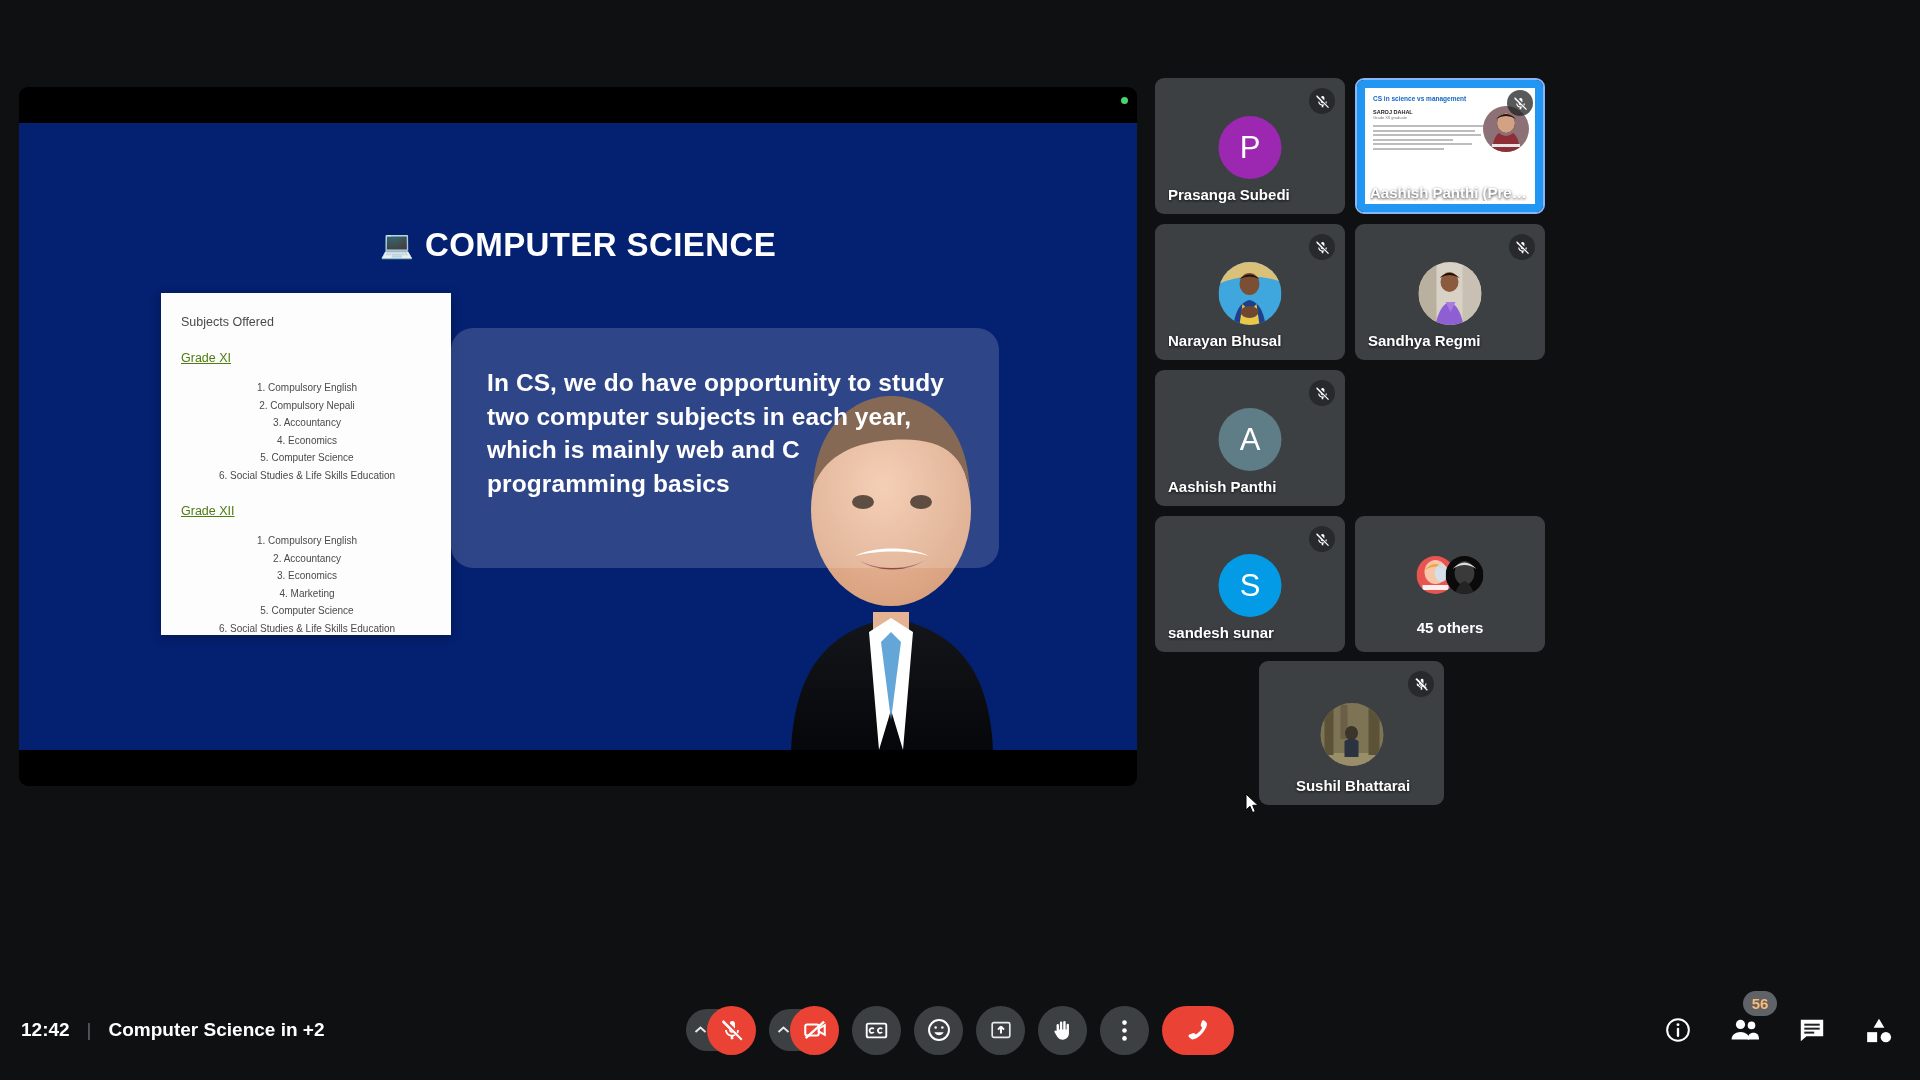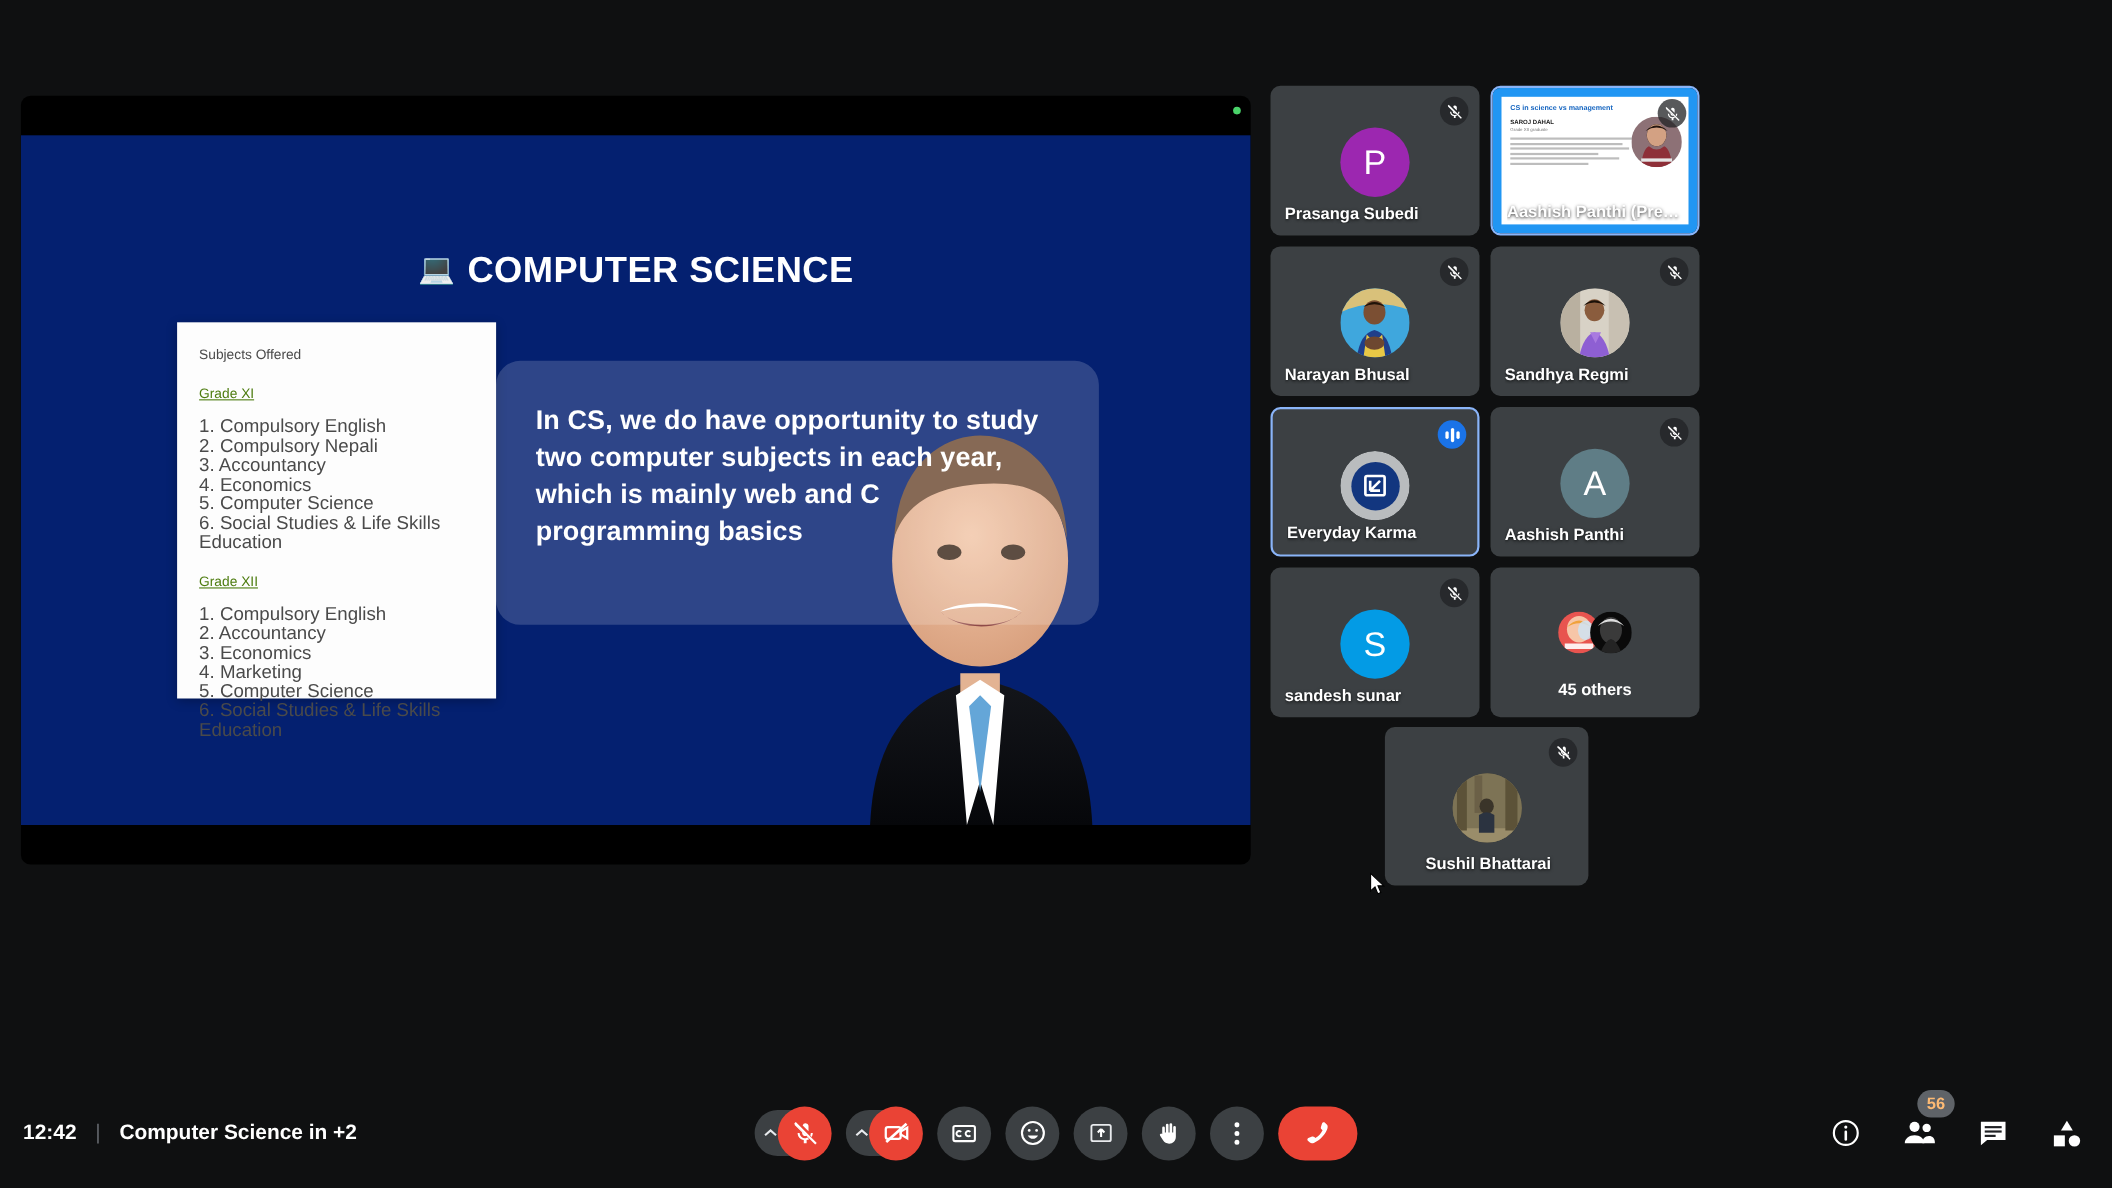--- a/index.html
+++ b/index.html
@@ -57,21 +57,21 @@
 
   #subjects-card {
     position: absolute; left: 108px; top: 170px; width: 290px; height: 342px;
     background: #fdfdfd; padding: 22px 18px 10px 20px;
     box-shadow: 0 2px 10px rgba(0,0,0,.3);
     margin-left: 34px;
   }
   #subjects-card .sc-head { font-size: 12.5px; color: #4a4a4a; margin-bottom: 22px; }
   #subjects-card .sc-grade { font-size: 12.5px; color: #4d7c0f; margin: 0 0 14px 0; text-decoration: underline; }
   #subjects-card ol { list-style: none; margin: 0 0 20px 0; }
-  #subjects-card ol li { font-size: 17px; color: #4a4a4a; line-height: 17.5px; }
+  #subjects-card ol li { font-size: 10px; color: #4a4a4a; line-height: 17.5px; text-align: center; }
 
   #callout {
     position: absolute; left: 432px; top: 205px; width: 548px; height: 240px;
     background: rgba(255,255,255,.17); border-radius: 22px;
     padding: 38px 40px 0 36px;
   }
   #callout p {
     color: #ffffff; font-size: 24.5px; font-weight: bold;
     line-height: 33.5px; letter-spacing: .1px;
   }
@@ -347,38 +347,20 @@
     <path d="M12.6 16.7a4.8 4.8 0 0 1-5.7-4.7H5.1c0 3.2 2.4 5.9 5.6 6.4v2.9h2.6v-2.9c.8-.1 1.6-.4 2.3-.8l-1.4-1.4c-.5.3-1 .4-1.6.5z"></path>
     <path d="M18.9 12h-1.8c0 .8-.2 1.6-.5 2.3l1.3 1.3c.6-1 1-2.3 1-3.6z"></path>
     <path d="M3.5 3.1 2.2 4.4l7 7v.6a2.8 2.8 0 0 0 4.2 2.4l1.3 1.3-9-9z"></path>
     <rect x="2" y="2.4" width="1.9" height="27" transform="rotate(-45 3 3)"></rect>
   </svg>
           </div>
           <div class="tile-name">Sandhya Regmi</div>
         </div>
       </div>
       <div class="grid-row">
-        <div class="tile speaking">
-          <div class="tile-av" style="background:transparent;">
-            <span style="width:63px;height:63px;border-radius:50%;background:#b9bcbe;display:flex;align-items:center;justify-content:center;">
-    <span style="width:44px;height:44px;border-radius:50%;background:#12367f;display:flex;align-items:center;justify-content:center;">
-      <svg width="25" height="25" viewBox="0 0 24 24" fill="none" stroke="#fff" stroke-width="2.3">
-        <rect x="3.6" y="3.6" width="16.8" height="16.8" rx="1.6"></rect>
-        <path d="M7.8 16.4 L16.4 7.8 M7.8 16.4 H16.4 M7.8 16.4 V7.8"></path>
-      </svg>
-    </span>
-            </span>
-          </div>
-          <div class="speak-badge">
-            <i></i>
-            <i></i>
-            <i></i>
-          </div>
-          <div class="tile-name">Everyday Karma</div>
-        </div>
         <div class="tile">
           <div class="tile-av" style="background:#5f7d86">A</div>
           <div class="mic-badge">
             <svg width="15" height="15" viewBox="0 0 24 24" fill="#fff">
     <path d="M15 5.4v5.1L9.7 5.2A2.7 2.7 0 0 1 15 5.4z"></path>
     <path d="M12.6 16.7a4.8 4.8 0 0 1-5.7-4.7H5.1c0 3.2 2.4 5.9 5.6 6.4v2.9h2.6v-2.9c.8-.1 1.6-.4 2.3-.8l-1.4-1.4c-.5.3-1 .4-1.6.5z"></path>
     <path d="M18.9 12h-1.8c0 .8-.2 1.6-.5 2.3l1.3 1.3c.6-1 1-2.3 1-3.6z"></path>
     <path d="M3.5 3.1 2.2 4.4l7 7v.6a2.8 2.8 0 0 0 4.2 2.4l1.3 1.3-9-9z"></path>
     <rect x="2" y="2.4" width="1.9" height="27" transform="rotate(-45 3 3)"></rect>
   </svg>

